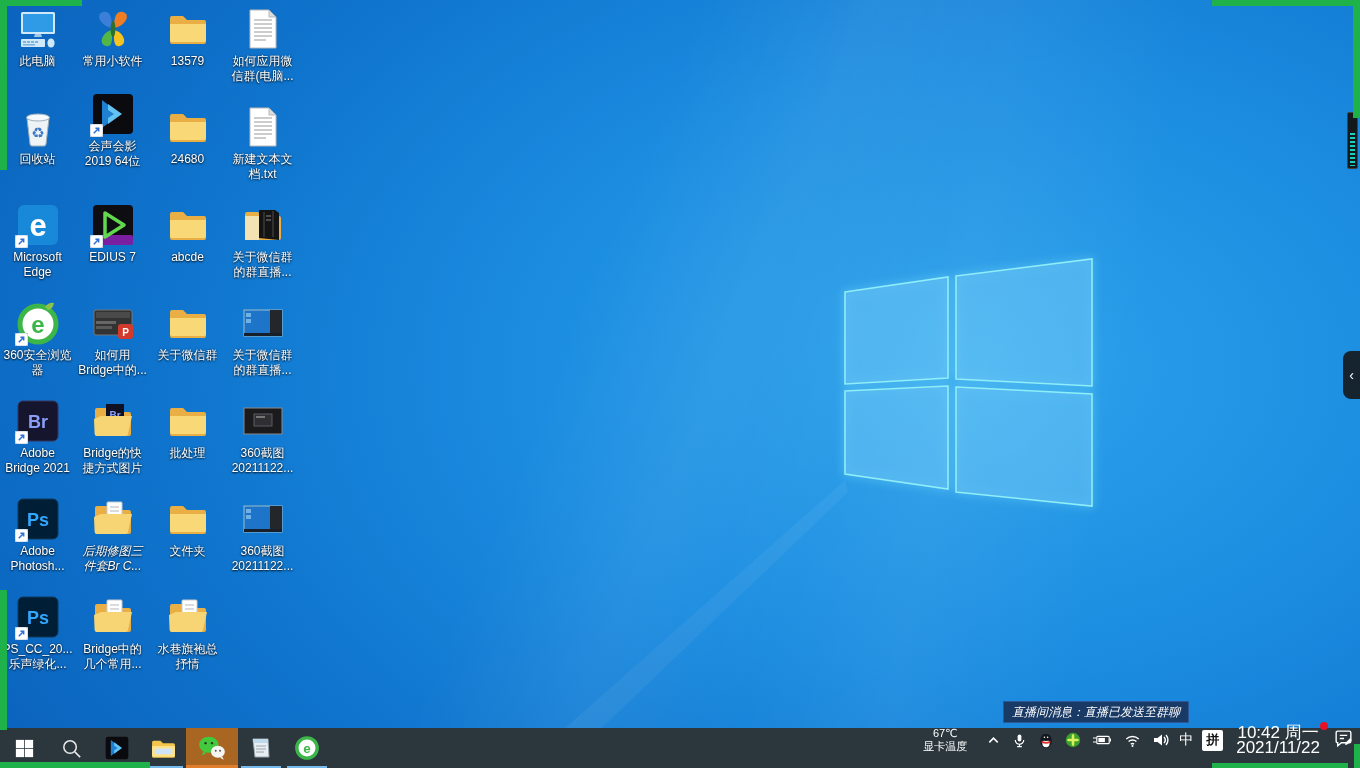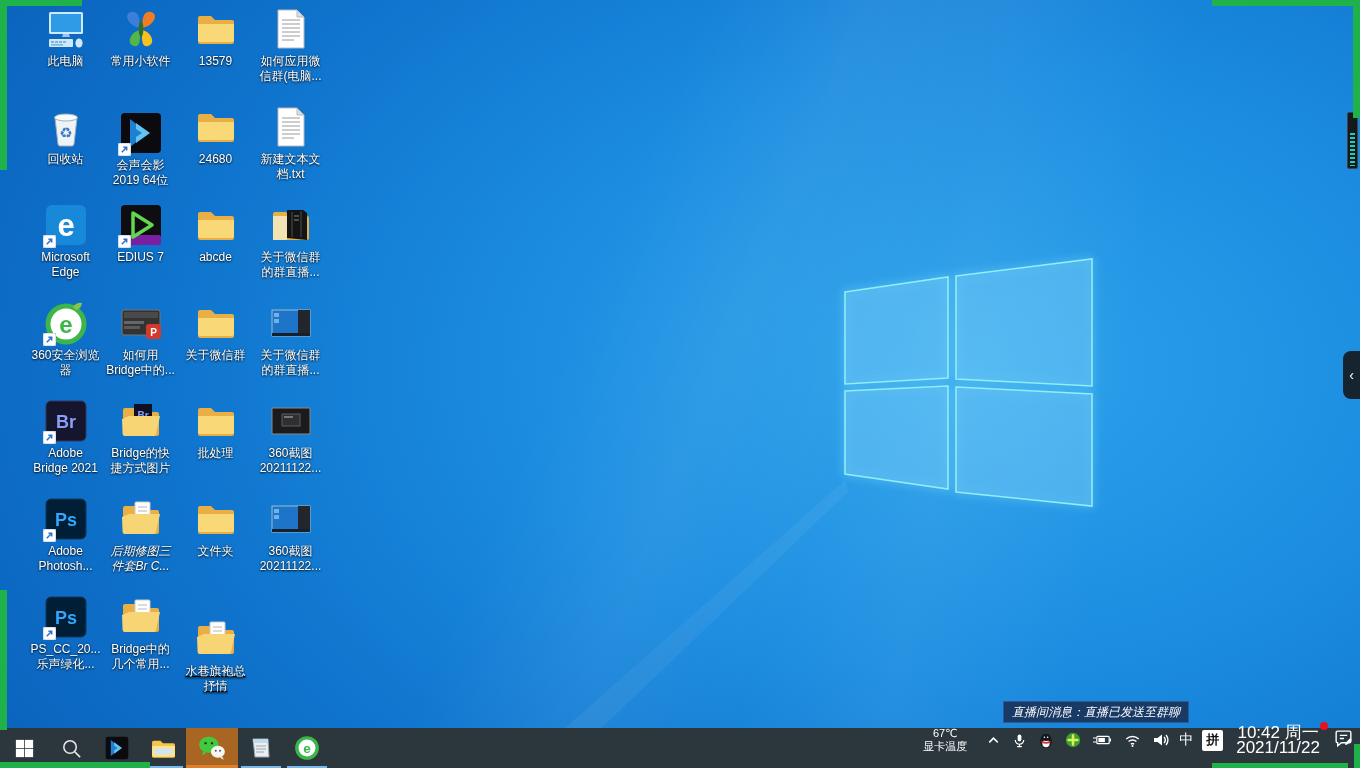--- a/index.html
+++ b/index.html
@@ -9,21 +9,21 @@
   
   #wallpaper { position:absolute; inset:0;
     background:
       linear-gradient(112deg, rgba(255,255,255,0) 42%, rgba(255,255,255,.06) 52%, rgba(255,255,255,0) 62%),
       linear-gradient(100deg, rgba(255,255,255,0) 55%, rgba(255,255,255,.05) 68%, rgba(255,255,255,0) 80%),
       radial-gradient(ellipse 1200px 800px at 72% 48%, #2da3ec 0%, #1b8ce0 38%, #0f74cd 68%, #0a60ba 100%);
   }
   #winlogo { position:absolute; inset:0; pointer-events:none; }
 
   
-  .cell { position:absolute; width:75px; height:98px; cursor:pointer;margin-left:28px; }
+  .cell { position:absolute; width:75px; height:98px; cursor:pointer; }
   .cell .ic { position:relative; width:46px; height:46px; margin:2px auto 2px auto; }
   .cell .ic svg { width:46px; height:46px; display:block; }
   .cell .sc { position:absolute; left:0; bottom:0; width:13px; height:13px; }
   .cell .sc svg { width:13px; height:13px; display:block; }
   .cell .lbl { width:88px; margin-left:-6.5px; text-align:center; color:#fff; font-size:12px;
     line-height:15px; white-space:pre-line; text-shadow:0 1px 2px rgba(0,0,0,.8), 0 0 2px rgba(0,0,0,.5); }
 
   
   #taskbar { position:absolute; left:0; bottom:0; width:1360px; height:40px; background:#2b373d; display:flex; align-items:stretch; }
   .tb-btn { position:relative; width:46px; display:flex; align-items:center; justify-content:center; cursor:pointer; }
@@ -129,21 +129,21 @@
       <div class="cell" style="left: 0px; top: 102px;">
         <div class="ic">
           <svg viewBox="0 0 46 46">
             <path d="M12 14 h22 l-3 26 q-.2 2 -2 2 H17 q-1.8 0 -2 -2 z" fill="#eef3f6" stroke="#9fb0ba"></path>
             <ellipse cx="23" cy="13.5" rx="11.5" ry="3.5" fill="#f6fafc" stroke="#9fb0ba"></ellipse>
             <text x="23" y="34" text-anchor="middle" font-size="15" fill="#3c79c4" font-family="DejaVu Sans">♻</text>
           </svg>
         </div>
         <div class="lbl">回收站</div>
       </div>
-      <div class="cell" style="left: 75px; top: 108px;">
+      <div class="cell" style="left: 75px; top: 89px;">
         <div class="ic">
           <svg viewBox="0 0 46 46">
             <rect x="3" y="3" width="40" height="40" rx="4" fill="#0b0b0f"></rect>
             <path d="M12 9 L30 23 L12 37 z" fill="#1f7fd0"></path>
             <path d="M18 13 L32 23 L18 33 L18 27 L24 23 L18 19 z" fill="#63c3f2"></path>
           </svg>
           <div class="sc">
             <svg viewBox="0 0 12 12">
               <rect width="12" height="12" rx="2" fill="#fff" stroke="#b7c9dd"></rect>
               <path d="M3.5 8.5 L8 4 M5 4 h3 v3" stroke="#2f6fd6" stroke-width="1.4" fill="none"></path>
@@ -402,21 +402,21 @@
           <svg viewBox="0 0 46 46">
             <path d="M5 12 q0-2 2-2 h11 l4 4 h17 q2 0 2 2 v20 q0 2 -2 2 H7 q-2 0 -2-2 z" fill="#e9ae44"></path>
             <rect x="17" y="6" width="15" height="27" rx="1" fill="#fff" stroke="#c9c9c9"></rect>
             <path d="M20 11 h9 M20 15 h9 M20 19 h9" stroke="#b5b5b5" stroke-width="1"></path>
             <path d="M4 21 l7 -3 h31 l-4 18 q-.4 2 -2.4 2 H7 q-2 0 -2.4 -2 z" fill="#f7d574"></path>
           </svg>
         </div>
         <div class="lbl">Bridge中的
 几个常用...</div>
       </div>
-      <div class="cell" style="left: 150px; top: 614px; text-decoration: underline;">
+      <div class="cell" style="left: 150px; top: 592px;">
         <div class="ic">
           <svg viewBox="0 0 46 46">
             <path d="M5 12 q0-2 2-2 h11 l4 4 h17 q2 0 2 2 v20 q0 2 -2 2 H7 q-2 0 -2-2 z" fill="#e9ae44"></path>
             <rect x="17" y="6" width="15" height="27" rx="1" fill="#fff" stroke="#c9c9c9"></rect>
             <path d="M20 11 h9 M20 15 h9 M20 19 h9" stroke="#b5b5b5" stroke-width="1"></path>
             <path d="M4 21 l7 -3 h31 l-4 18 q-.4 2 -2.4 2 H7 q-2 0 -2.4 -2 z" fill="#f7d574"></path>
           </svg>
         </div>
         <div class="lbl">水巷旗袍总
 抒情</div>

